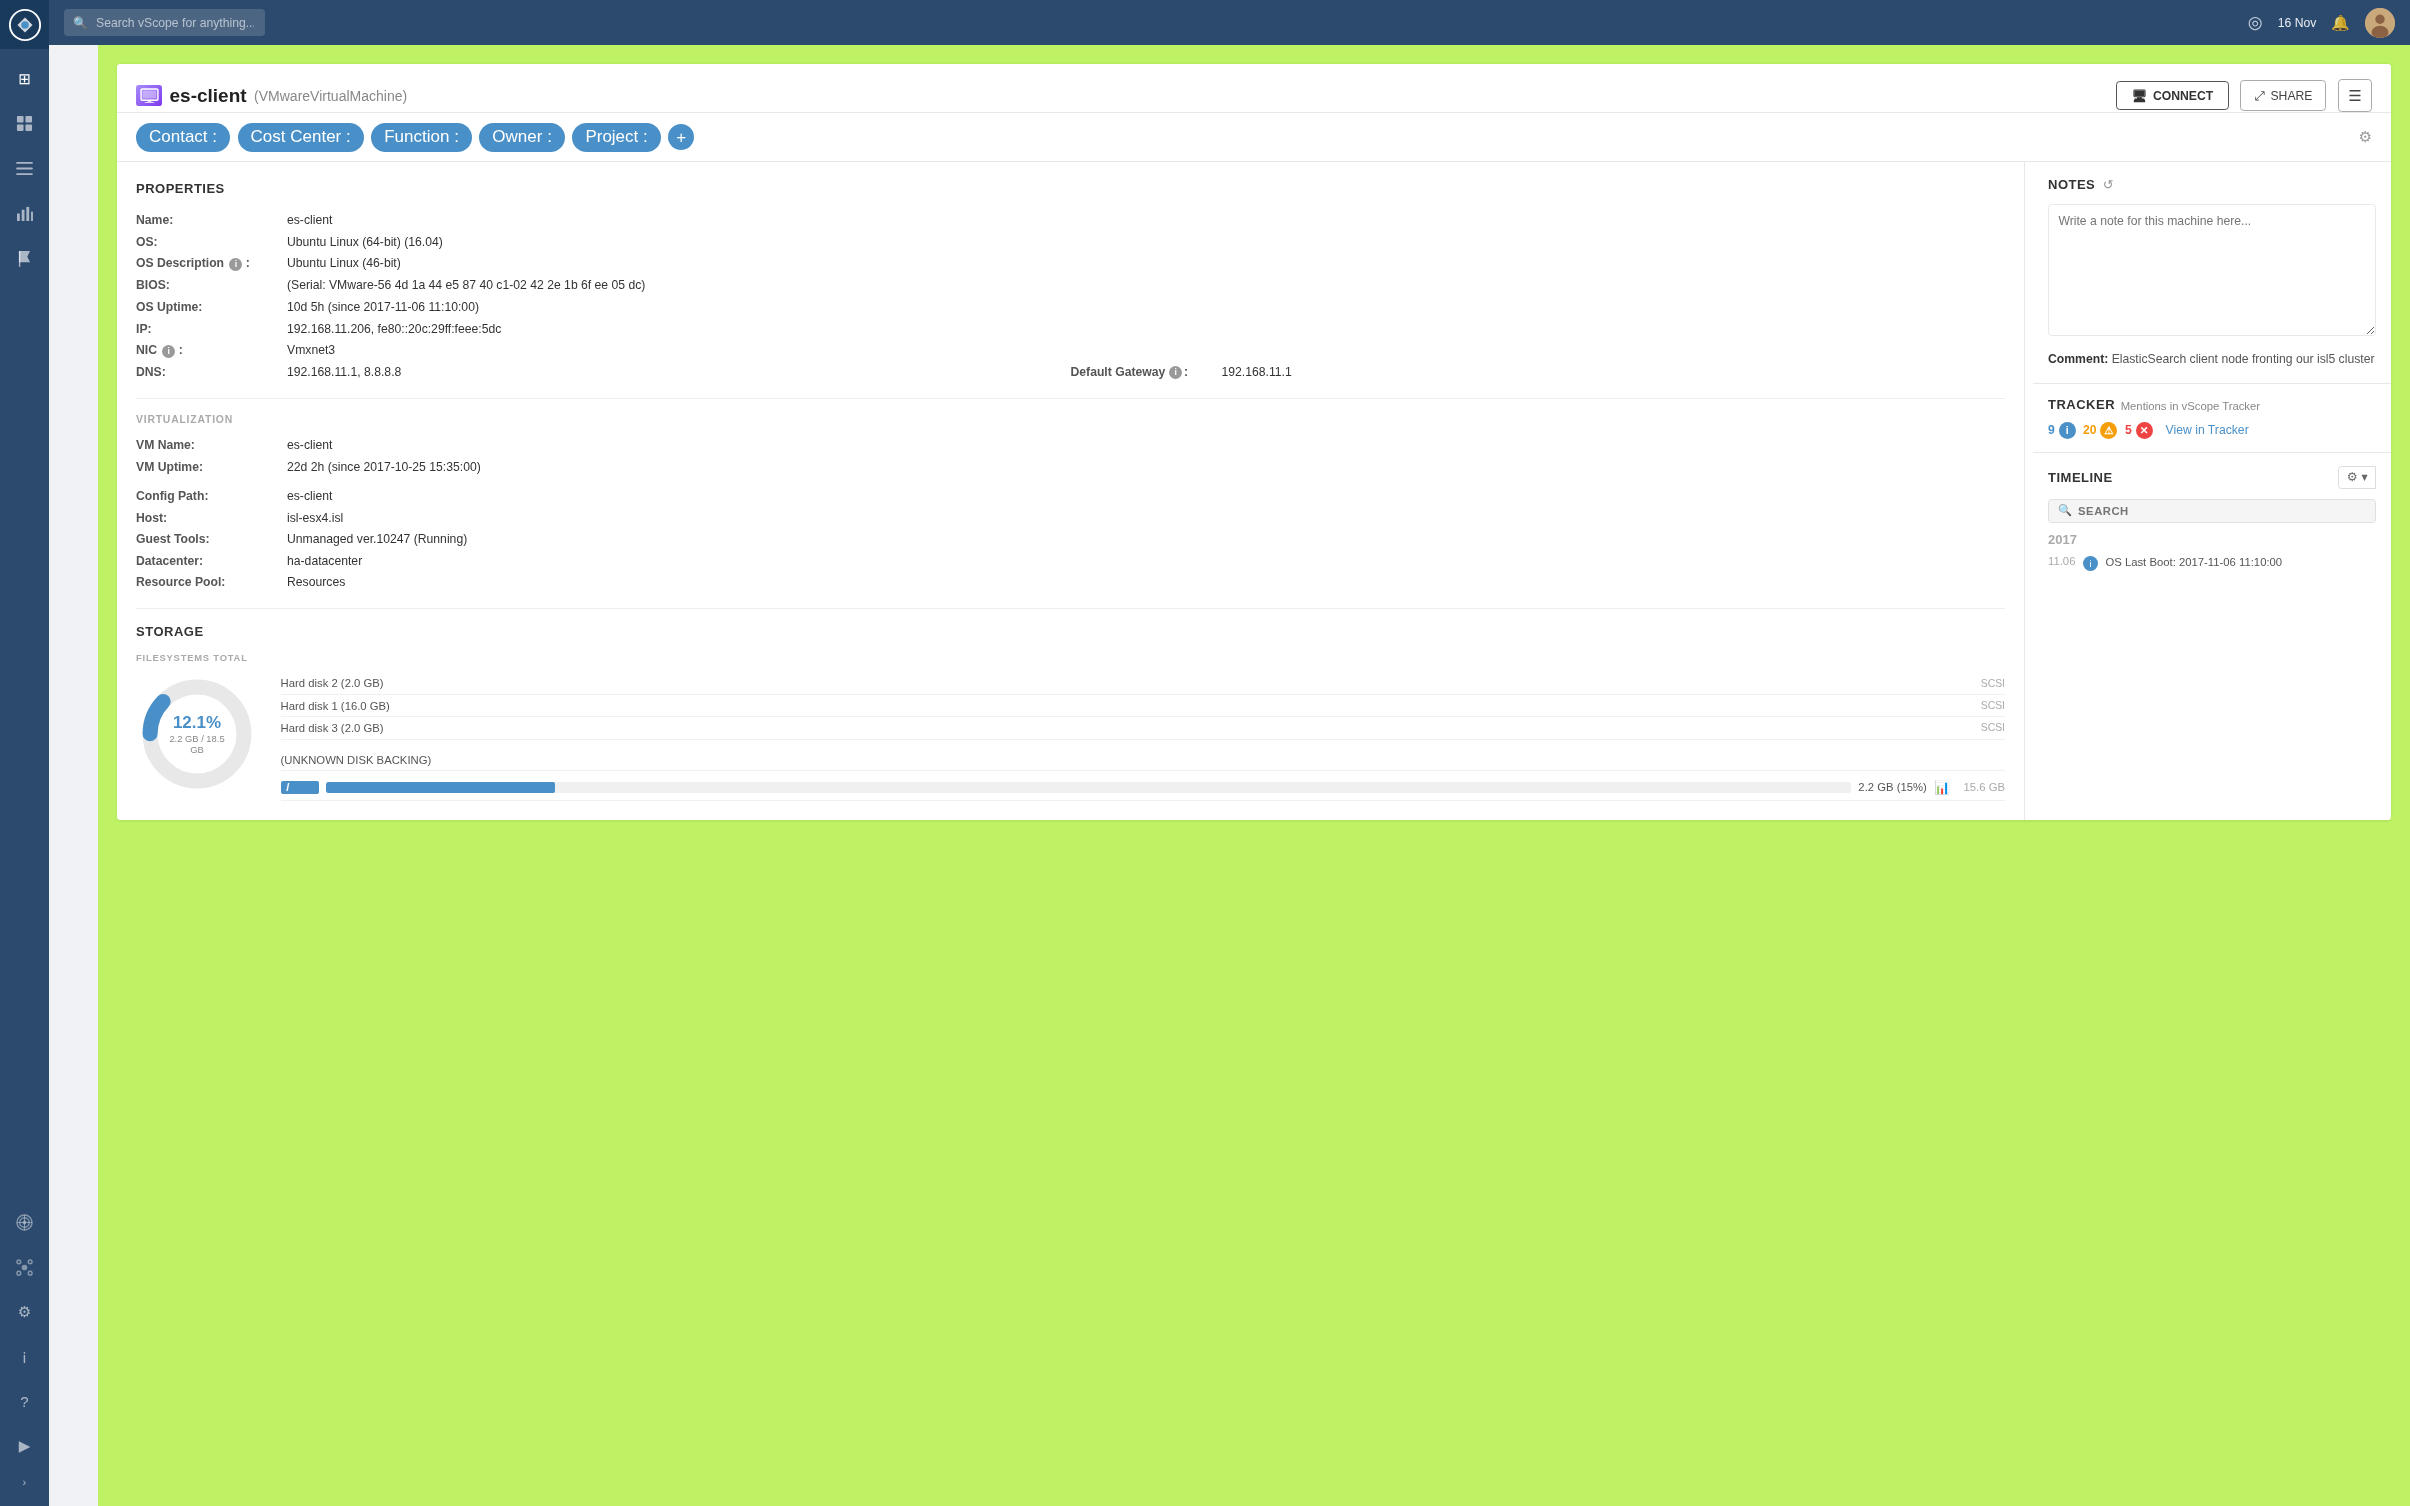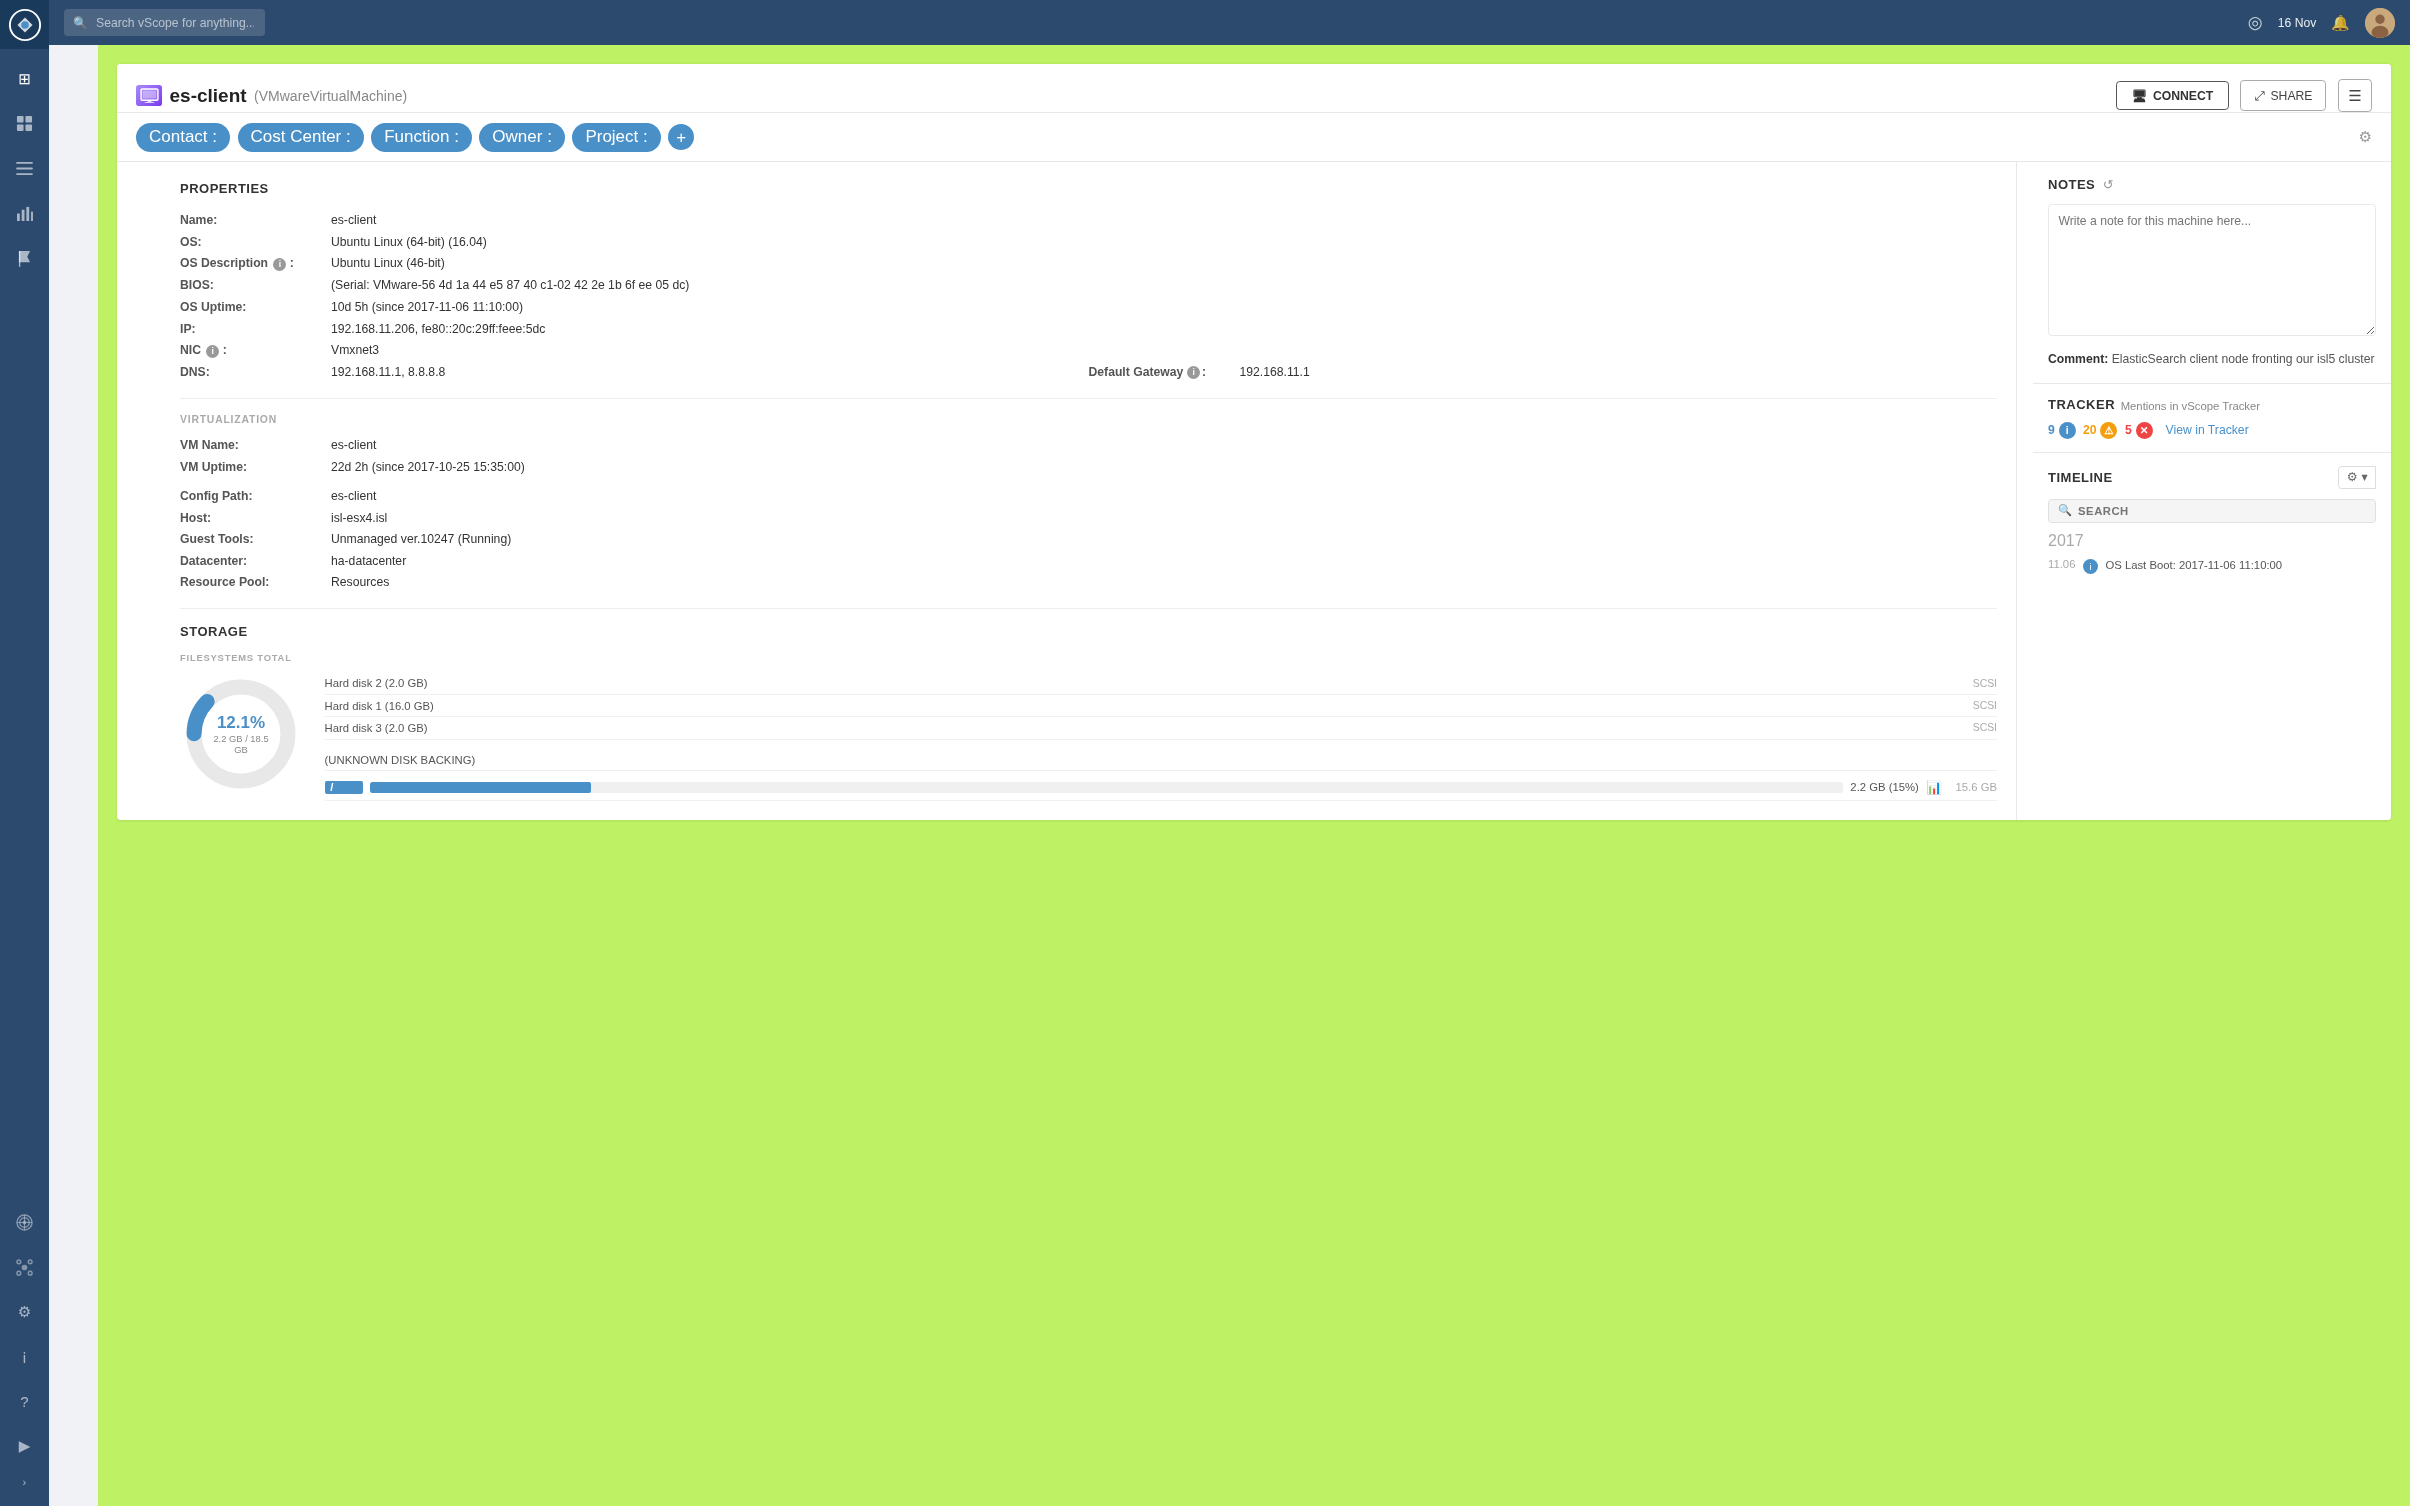--- a/index.html
+++ b/index.html
@@ -202,24 +202,23 @@
       cursor: pointer;
       display: flex; align-items: center; justify-content: center;
       line-height: 1;
     }
     .tag-settings { margin-left: auto; color: #999; cursor: pointer; font-size: 15px; }
 
     
     .content-grid {
       display: grid;
       grid-template-columns: 1fr 358px;
-      gap: 16px;
+      gap: 8px;
       background: white;
       border-radius: 0 0 3.8px 3.8px;
-      margin-left: 44px;
     }
 
     
     .left-panel {
       border-right: 0.9px solid #e8e8e8;
       padding: 19px;
     }
 
     
     .right-panel {
@@ -410,21 +409,21 @@
     }
     .timeline-search input {
       border: none; background: transparent;
       outline: none; font-size: 11.3px; color: #555;
       text-transform: uppercase; letter-spacing: 0.5px;
       font-weight: 600;
       width: 100%;
     }
     .timeline-search-icon { color: #aaa; font-size: 11.3px; }
 
-    .timeline-year { font-size: 16px; font-weight: 400; color: #aaa; margin: 7.5px 0 3.8px 0; }
+    .timeline-year { font-size: 13px; font-weight: 700; color: #aaa; margin: 7.5px 0 3.8px 0; }
     .timeline-entry {
       display: flex; align-items: flex-start; gap: 7.5px;
       padding: 3.8px 0;
       font-size: 11.3px;
       color: #555;
     }
     .timeline-date { color: #aaa; min-width: 26px; }
     .timeline-dot { width: 15px; height: 15px; border-radius: 50%; flex-shrink: 0; display: flex; align-items: center; justify-content: center; font-size: 9.4px; color: white; margin-top: 0.9px; }
     .timeline-dot.info { background: #4a90c8; }
     .timeline-text { flex: 1; line-height: 1.4; }

